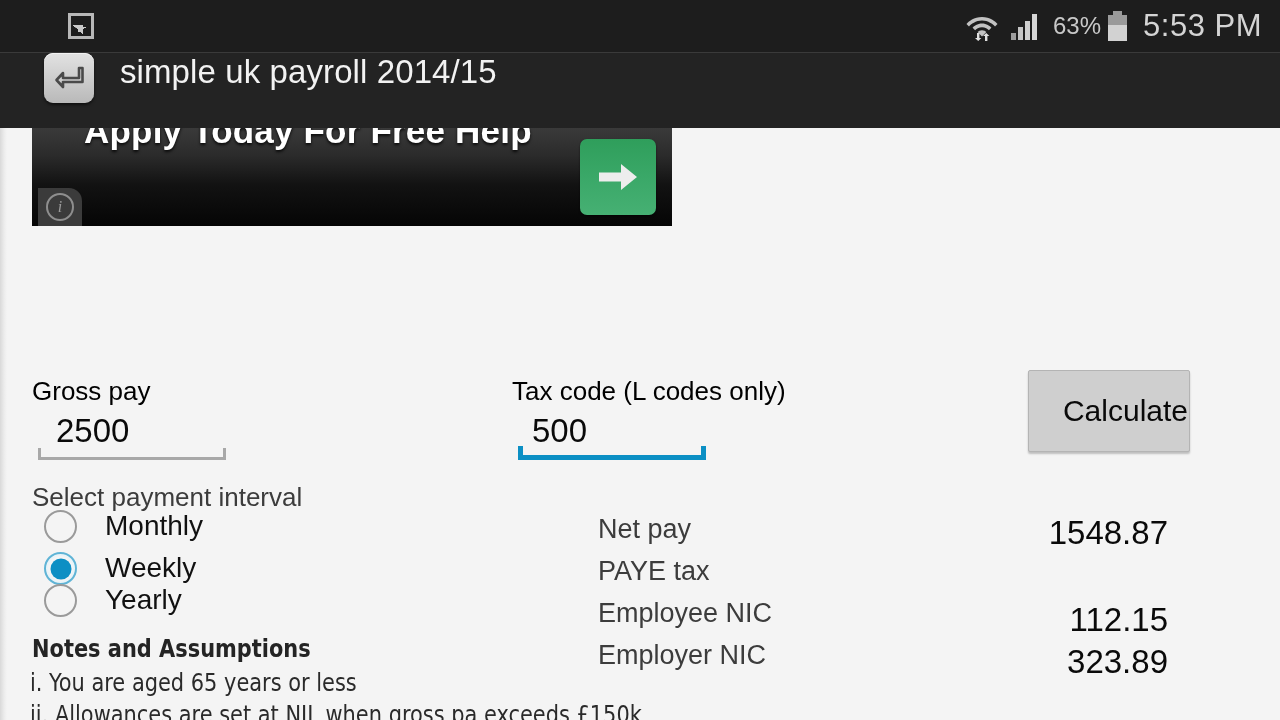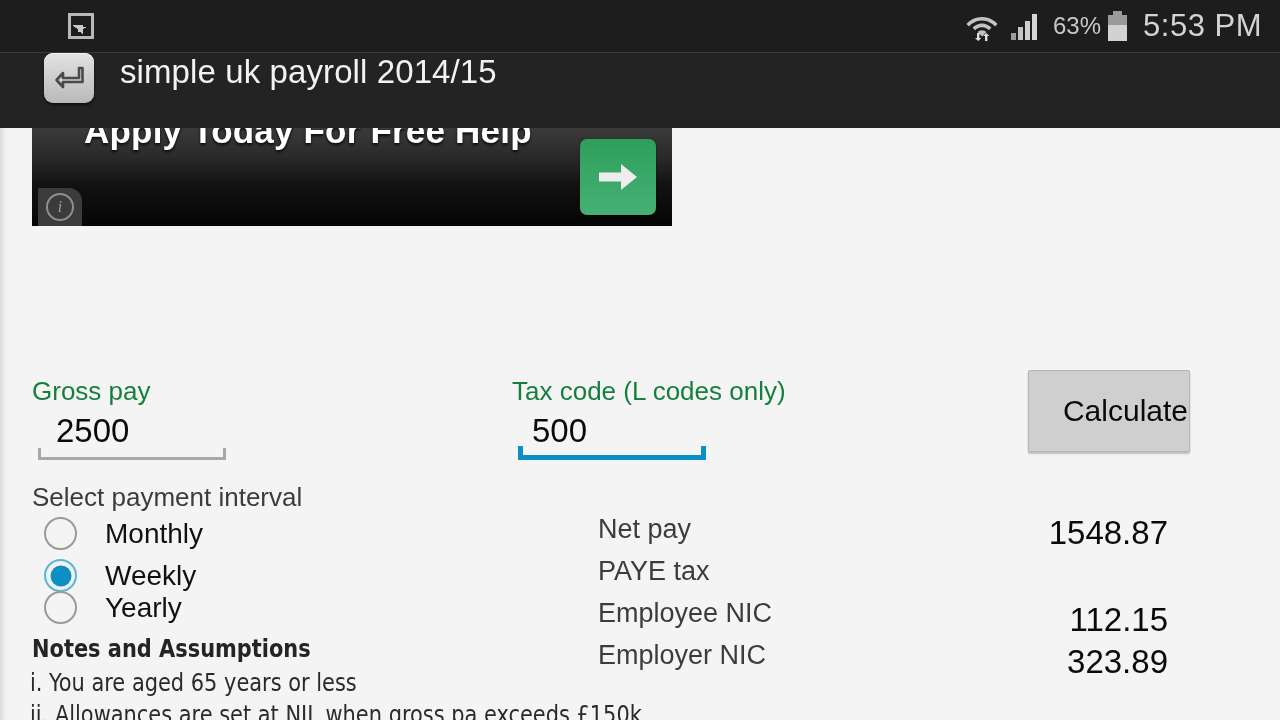--- a/index.html
+++ b/index.html
@@ -191,21 +191,21 @@
     font-style: italic;
     display: flex;
     align-items: center;
     justify-content: center;
     line-height: 1;
   }
 
   
   .field-label {
     position: absolute;
-    color: #15803d;
+    color: #000000;
     font-size: 26px;
     white-space: nowrap;
   }
   .field-value {
     position: absolute;
     color: #0a0a0a;
     font-size: 33px;
     white-space: nowrap;
   }
   .field-underline {
@@ -252,21 +252,21 @@
   #interval-label {
     position: absolute;
     left: 32px; top: 354px;
     color: #3c3c3c;
     font-size: 26px;
   }
   .radio-row {
     position: absolute;
     left: 44px;
     display: flex;
-    align-items: flex-end;
+    align-items: flex-start;
     height: 40px;
   }
   .radio-mark {
     width: 33px; height: 33px;
     border-radius: 50%;
     border: 2px solid #9a9a9a;
     box-sizing: border-box;
     position: relative;
     flex: 0 0 auto;
   }

